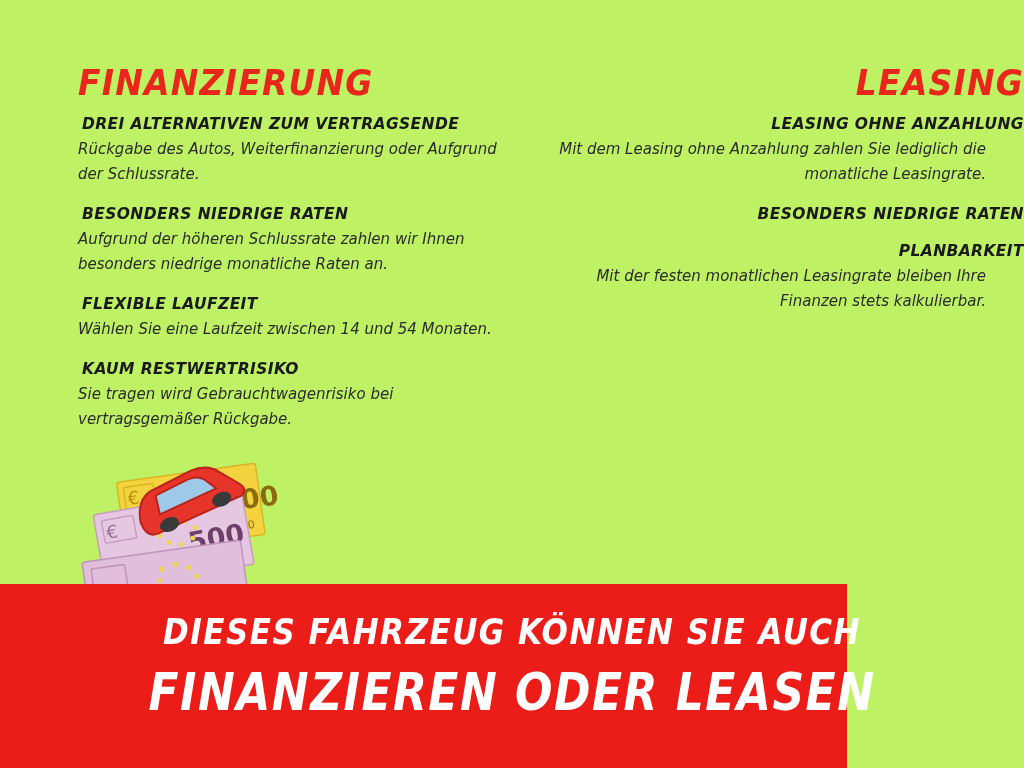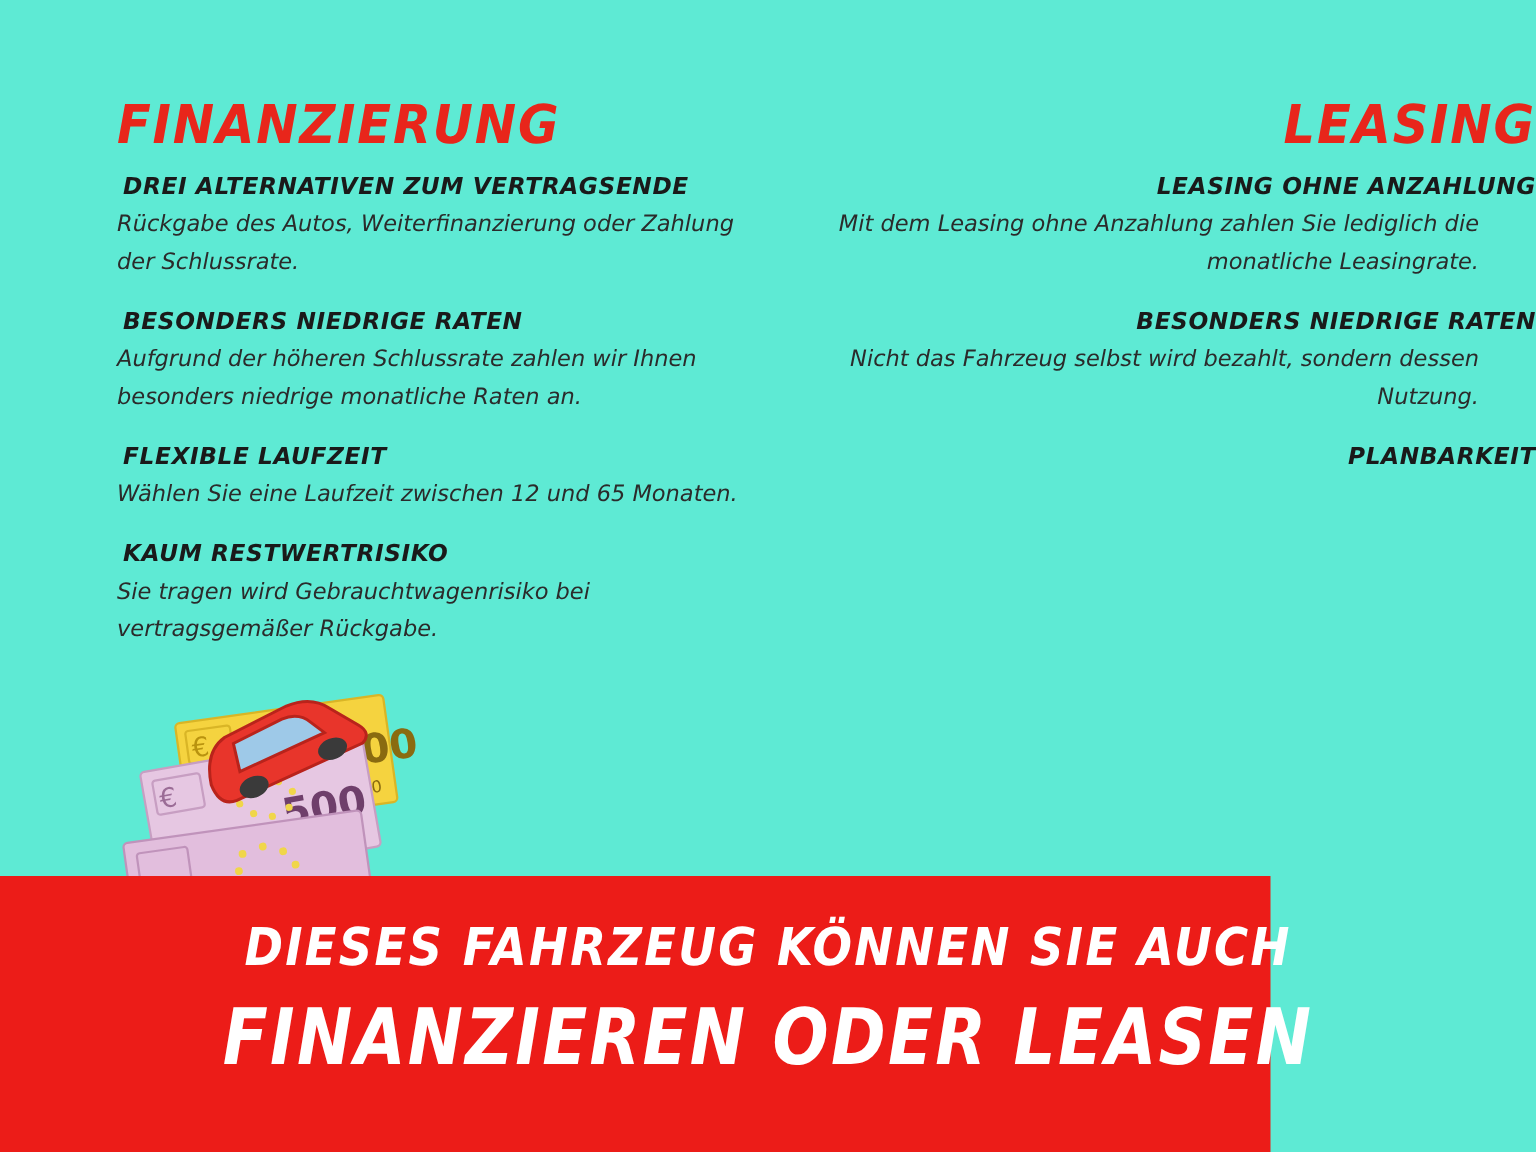--- a/index.html
+++ b/index.html
@@ -11,21 +11,21 @@
     height: 768px;
     background: #ffffff;
     font-family: "DejaVu Sans", sans-serif;
     overflow: hidden;
     position: relative;
   }
   .page {
     position: relative;
     width: 1024px;
     height: 768px;
-    background: #5eead4;
+    background: #bef264;
     overflow: hidden;
   }
 
   
   .columns {
     position: absolute;
     top: 62px;
     left: 0;
     width: 1024px;
     display: flex;
@@ -133,54 +133,54 @@
 
 <div class="page">
 
   <div class="columns">
 
     <div class="col col-left">
       <h1 class="col-title">Finanzierung</h1>
 
       <div class="block">
         <div class="block-title">Drei Alternativen zum Vertragsende</div>
-        <p class="block-body">Rückgabe des Autos, Weiterfinanzierung oder Zahlung der Schlussrate.</p>
+        <p class="block-body">Rückgabe des Autos, Weiterfinanzierung oder Aufgrund der Schlussrate.</p>
       </div>
 
       <div class="block">
         <div class="block-title">Besonders niedrige Raten</div>
         <p class="block-body">Aufgrund der höheren Schlussrate zahlen wir Ihnen besonders niedrige monatliche Raten an.</p>
       </div>
 
       <div class="block">
         <div class="block-title">Flexible Laufzeit</div>
-        <p class="block-body">Wählen Sie eine Laufzeit zwischen 12 und 65 Monaten.</p>
+        <p class="block-body">Wählen Sie eine Laufzeit zwischen 14 und 54 Monaten.</p>
       </div>
 
       <div class="block">
         <div class="block-title">Kaum Restwertrisiko</div>
         <p class="block-body">Sie tragen wird Gebrauchtwagenrisiko bei vertragsgemäßer Rückgabe.</p>
       </div>
     </div>
 
     <div class="col col-right">
       <h1 class="col-title">Leasing</h1>
 
       <div class="block">
         <div class="block-title">Leasing ohne Anzahlung</div>
         <p class="block-body">Mit dem Leasing ohne Anzahlung zahlen Sie lediglich die monatliche Leasingrate.</p>
       </div>
 
       <div class="block">
         <div class="block-title">Besonders niedrige Raten</div>
-        <p class="block-body">Nicht das Fahrzeug selbst wird bezahlt, sondern dessen Nutzung.</p>
       </div>
 
       <div class="block">
         <div class="block-title">Planbarkeit</div>
+        <p class="block-body">Mit der festen monatlichen Leasingrate bleiben Ihre Finanzen stets kalkulierbar.</p>
       </div>
 
     </div>
 
   </div>
 
   <div class="illustration">
     <svg width="250" height="215" viewBox="0 0 250 215" xmlns="http://www.w3.org/2000/svg">
 
       <g transform="rotate(-8 150 60)">

